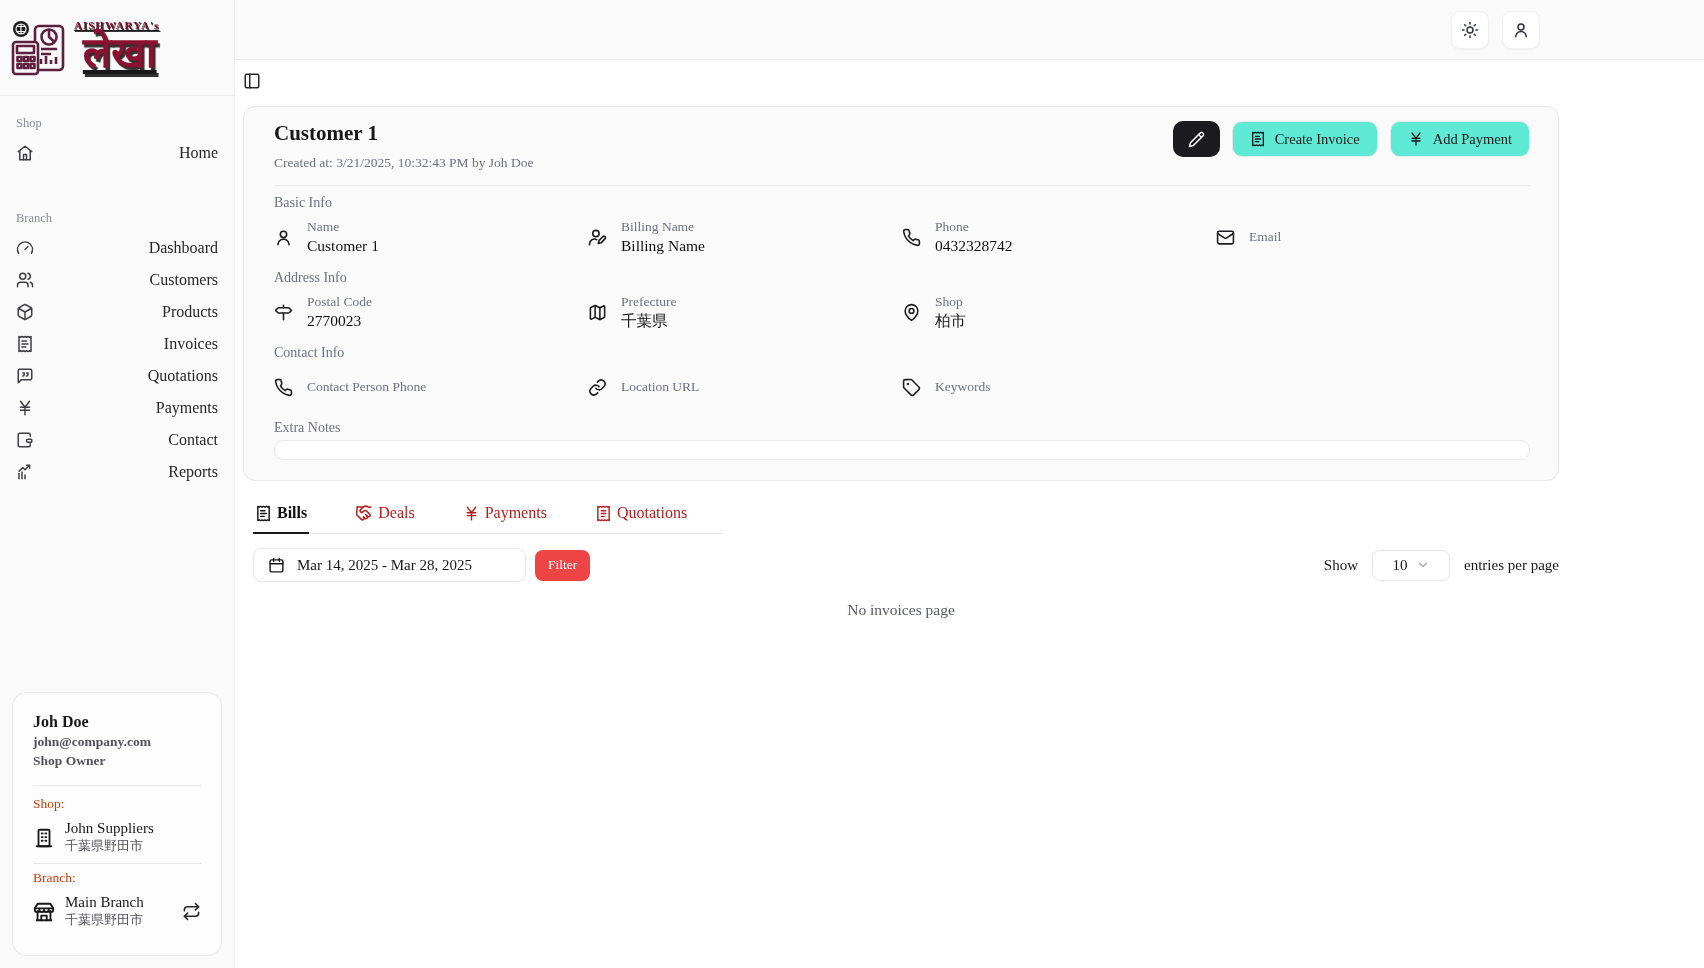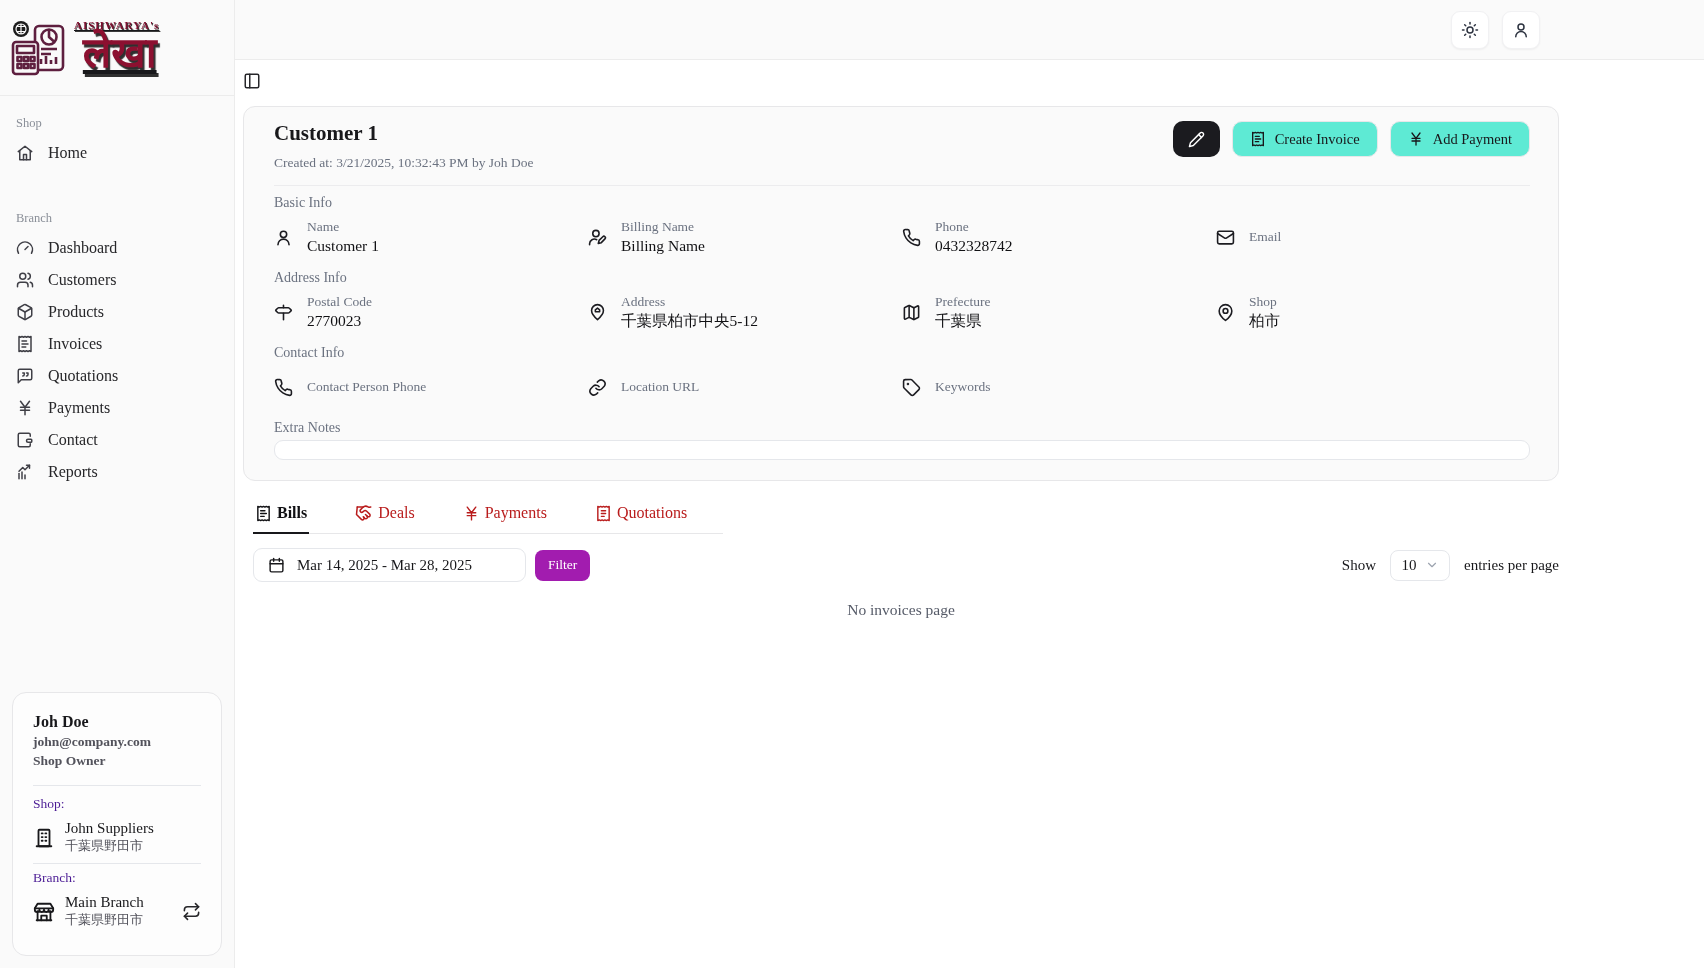--- a/index.html
+++ b/index.html
@@ -27,34 +27,34 @@
   }
   .brand-title {
     font-size:42px; line-height:44px; font-weight:bold; color:#8c1030;
     text-shadow:2px 3px 1px #2f2f2f;
   }
   .nav { padding:6px 16px 0 16px; }
   .nav-section-label { font-size:12.5px; color:#8a8f98; margin:14px 0 10px 0; }
   .nav-gap { height:24px; }
   .nav-item {
     display:flex; align-items:center; gap:14px; padding:3px 0; margin-bottom:8px;
-    font-size:16px; color:#27272a; cursor:pointer; border-radius:6px;
+    font-size:16px; color:#27272a; cursor:pointer; border-radius:6px;justify-content:space-between;
   }
   .nav-item .ic { color:#3f3f46; }
 
   .user-card {
     margin:12px; margin-top:auto; background:#fdfdfd; border:1px solid #e7e7e9;
     border-radius:14px; padding:20px 20px 26px 20px;
   }
   .uc-name { font-size:16px; font-weight:bold; }
   .uc-email { font-size:13.5px; font-weight:600; color:#52525b; margin-top:3px; }
   .uc-role { font-size:13.5px; font-weight:600; color:#52525b; margin-top:3px; }
   .uc-divider { border:none; border-top:1px solid #e5e7eb; margin:16px 0 10px 0; }
   .uc-divider2 { border:none; border-top:1px solid #e5e7eb; margin:8px 0 6px 0; }
-  .uc-label { font-size:13.5px; color:#4c1d95; }
+  .uc-label { font-size:13.5px; color:#c2410c; }
   .uc-entity { display:flex; align-items:center; gap:10px; margin-top:8px; }
   .uc-entity-name { font-size:15px; color:#18181b; }
   .uc-entity-loc { font-size:13px; color:#52525b; }
   .uc-switch { margin-left:auto; cursor:pointer; color:#27272a; background:none; border:none; }
 
   
   .main { flex:1; display:flex; flex-direction:column; }
   .topbar {
     height:60px; background:#fafafa; border-bottom:1px solid #ececec;
     display:flex; align-items:center; justify-content:flex-end; gap:13px; padding-right:164px;
@@ -109,26 +109,26 @@
   }
   .tab.active { color:#101013; font-weight:bold; border-bottom-color:#18181b; }
 
   .filter-row { margin:14px 0 0 10px; display:flex; align-items:center; }
   .date-input {
     width:273px; height:34px; background:#fff; border:1px solid #e5e7eb; border-radius:9px;
     display:flex; align-items:center; gap:12px; padding:0 14px; font-size:15px; cursor:pointer;
     color:#18181b;
   }
   .filter-btn {
-    margin-left:9px; height:31px; padding:0 13px; background:#a21caf; color:#fff;
+    margin-left:9px; height:31px; padding:0 13px; background:#ef4444; color:#fff;
     border:none; border-radius:8px; font-family:inherit; font-size:13.5px; cursor:pointer;
   }
   .page-size-group { margin-left:auto; display:flex; align-items:center; gap:14px; font-size:15px; color:#18181b; }
   .page-size-select {
-    width:60px; height:31px; background:#fff; border:1px solid #e5e7eb; border-radius:8px;
+    width:78px; height:31px; background:#fff; border:1px solid #e5e7eb; border-radius:8px;
     display:flex; align-items:center; justify-content:center; gap:8px; font-size:15px; cursor:pointer;
   }
   .page-size-select .ic { color:#9ca3af; }
 
   .empty-msg { margin-top:19px; text-align:center; font-size:15.5px; color:#565b68; }
 </style>
 </head>
 <body>
 
 <aside class="sidebar">
@@ -453,32 +453,20 @@
           <span>
               <svg class="ic" width="19" height="19" viewBox="0 0 24 24">
                 <path d="M12 13v8"></path>
                 <path d="M12 3v3"></path>
                 <path d="M18 6a2 2 0 0 1 1.4.6l2.1 2a1 1 0 0 1 0 1.4l-2.1 2a2 2 0 0 1-1.4.6H6a2 2 0 0 1-1.4-.6l-2.1-2a1 1 0 0 1 0-1.4l2.1-2A2 2 0 0 1 6 6z"></path>
               </svg>
             </span>
           <span class="f-col">
               <span class="f-label">Postal Code</span>
               <span class="f-value">2770023</span>
-            </span>
-        </div>
-        <div class="field">
-          <span>
-              <svg class="ic" width="19" height="19" viewBox="0 0 24 24">
-                <path d="M19.5 9.5c0 5.1-7.5 11.5-7.5 11.5S4.5 14.6 4.5 9.5a7.5 7.5 0 0 1 15 0Z"></path>
-                <path d="M9.3 11v-2.4L12 6.5l2.7 2.1V11z"></path>
-              </svg>
-            </span>
-          <span class="f-col">
-              <span class="f-label">Address</span>
-              <span class="f-value">千葉県柏市中央5-12</span>
             </span>
         </div>
         <div class="field">
           <span>
               <svg class="ic" width="19" height="19" viewBox="0 0 24 24">
                 <path d="M14.1 5.6a2 2 0 0 0 1.8 0l3.7-1.9A1 1 0 0 1 21 4.6v12.8a1 1 0 0 1-.6.9l-4.5 2.3a2 2 0 0 1-1.8 0l-4.2-2.1a2 2 0 0 0-1.8 0l-3.7 1.9A1 1 0 0 1 3 19.4V6.6a1 1 0 0 1 .6-.9l4.5-2.3a2 2 0 0 1 1.8 0z"></path>
                 <path d="M15 5.8v15"></path>
                 <path d="M9 3.2v15"></path>
               </svg>
             </span>

